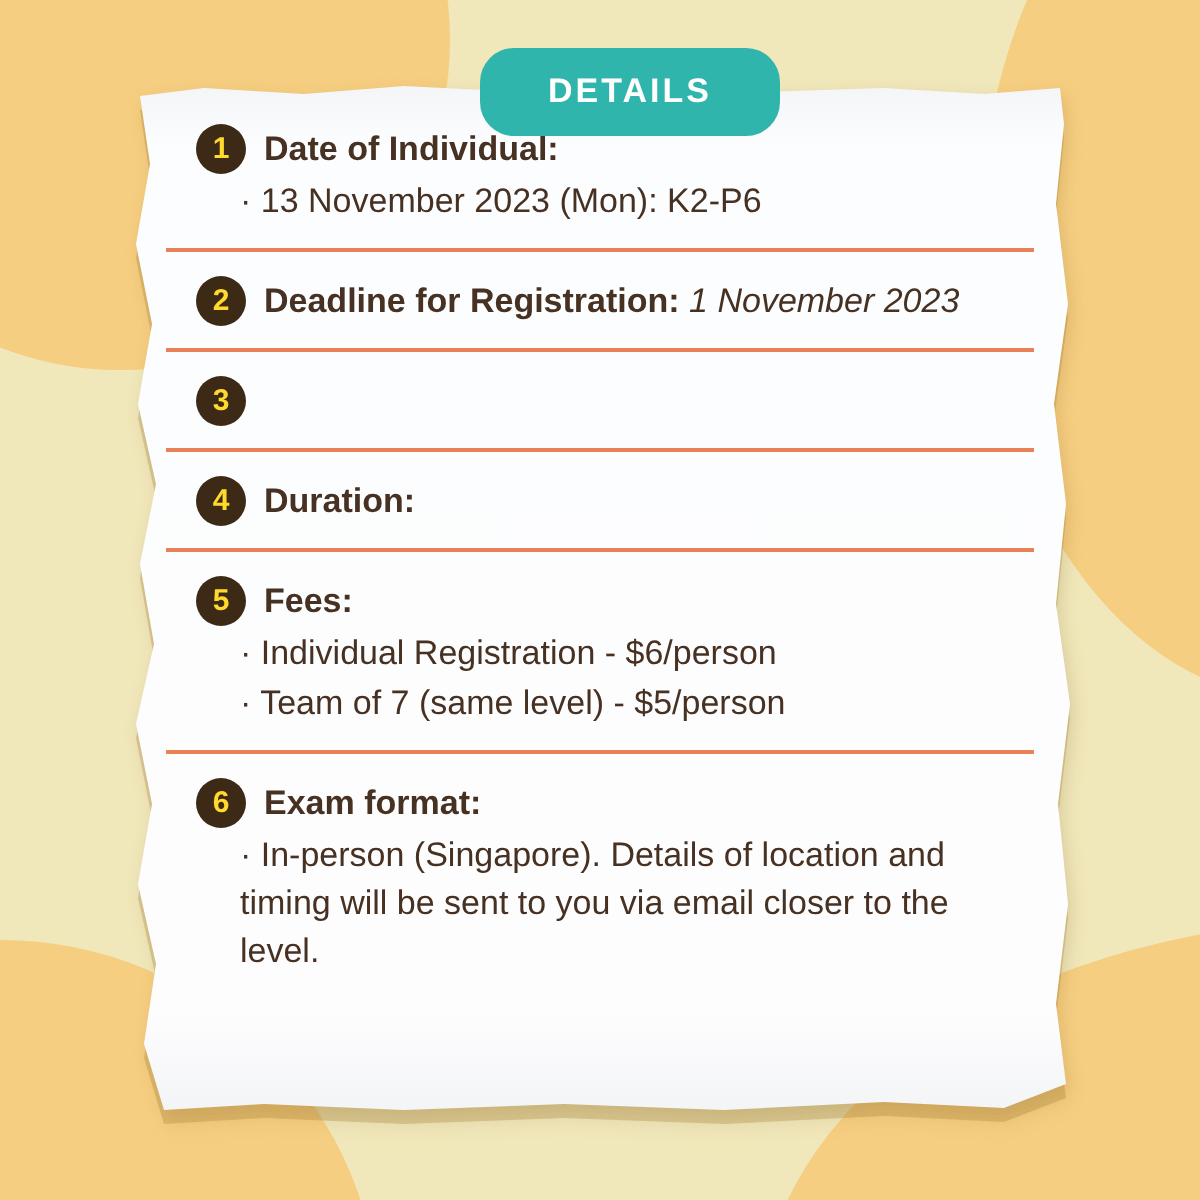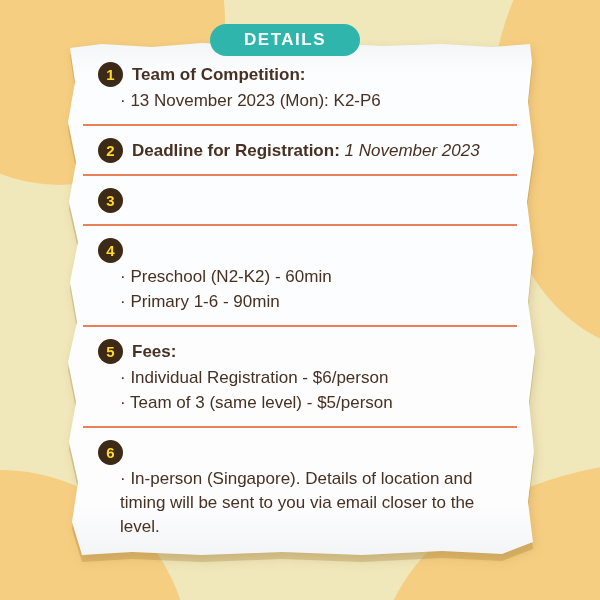--- a/index.html
+++ b/index.html
@@ -32,21 +32,21 @@
     );
   }
   .paper-content{
     position:absolute;left:0;top:0;width:476px;height:516px;
     box-sizing:border-box;padding:20px 24px 0 36px;
     color:var(--text,#473122);
     font-size:17px;line-height:24px;
   }
   
   .badge{
-    position:absolute;left:210px;top:24px;width:150px;height:32px;
+    position:absolute;left:240px;top:24px;width:150px;height:44px;
     background:var(--badge-bg,#2fb5ac);border-radius:17px;
     display:flex;align-items:center;justify-content:center;
     color:var(--badge-text,#fff);font-weight:bold;font-size:17px;letter-spacing:1.5px;
     z-index:5;
   }
   
   .item-head{display:flex;align-items:center;gap:9px;}
   .num-circle{
     flex:0 0 auto;width:25px;height:25px;border-radius:50%;
     background:var(--circle-bg,#3d2a16);
@@ -72,21 +72,21 @@
   <div class="blob blob-bottom-left"></div>
 
   <div class="paper-wrap">
     <div class="paper"></div>
     <div class="paper-content" id="card-content">
   <section class="item">
     <div class="item-head">
       <span class="num-circle">
               <span class="num">1</span>
             </span>
-      <p class="head-text"><b class="head-b">Team of Competition:</b><span class="head-r"></span></p>
+      <p class="head-text"><b class="head-b">Date of Individual:</b><span class="head-r"></span></p>
     </div>
     <div class="item-body">
             <p>· 13 November 2023 (Mon): K2-P6</p>
           </div>
   </section>
 <div class="divider"></div>
   <section class="item">
     <div class="item-head">
       <span class="num-circle">
               <span class="num">2</span>
@@ -103,45 +103,43 @@
             </span>
     </div>
 
   </section>
 <div class="divider"></div>
   <section class="item">
     <div class="item-head">
       <span class="num-circle">
               <span class="num">4</span>
             </span>
+      <p class="head-text"><b class="head-b">Duration:</b><span class="head-r"></span></p>
     </div>
-    <div class="item-body">
-            <p>· Preschool (N2-K2) - 60min</p>
-            <p>· Primary 1-6 - 90min</p>
-          </div>
   </section>
 <div class="divider"></div>
   <section class="item">
     <div class="item-head">
       <span class="num-circle">
               <span class="num">5</span>
             </span>
       <p class="head-text"><b class="head-b">Fees:</b><span class="head-r"></span></p>
     </div>
     <div class="item-body">
             <p>· Individual Registration - $6/person</p>
-            <p>· Team of 3 (same level) - $5/person</p>
+            <p>· Team of 7 (same level) - $5/person</p>
           </div>
   </section>
 <div class="divider"></div>
   <section class="item">
     <div class="item-head">
       <span class="num-circle">
               <span class="num">6</span>
             </span>
+      <p class="head-text"><b class="head-b">Exam format:</b><span class="head-r"></span></p>
     </div>
     <div class="item-body">
             <p>· In-person (Singapore). Details of location and timing will be sent to you via email closer to the level.</p>
           </div>
   </section>
 </div>
   </div>
 
   <div class="badge">
     <span>DETAILS</span>

